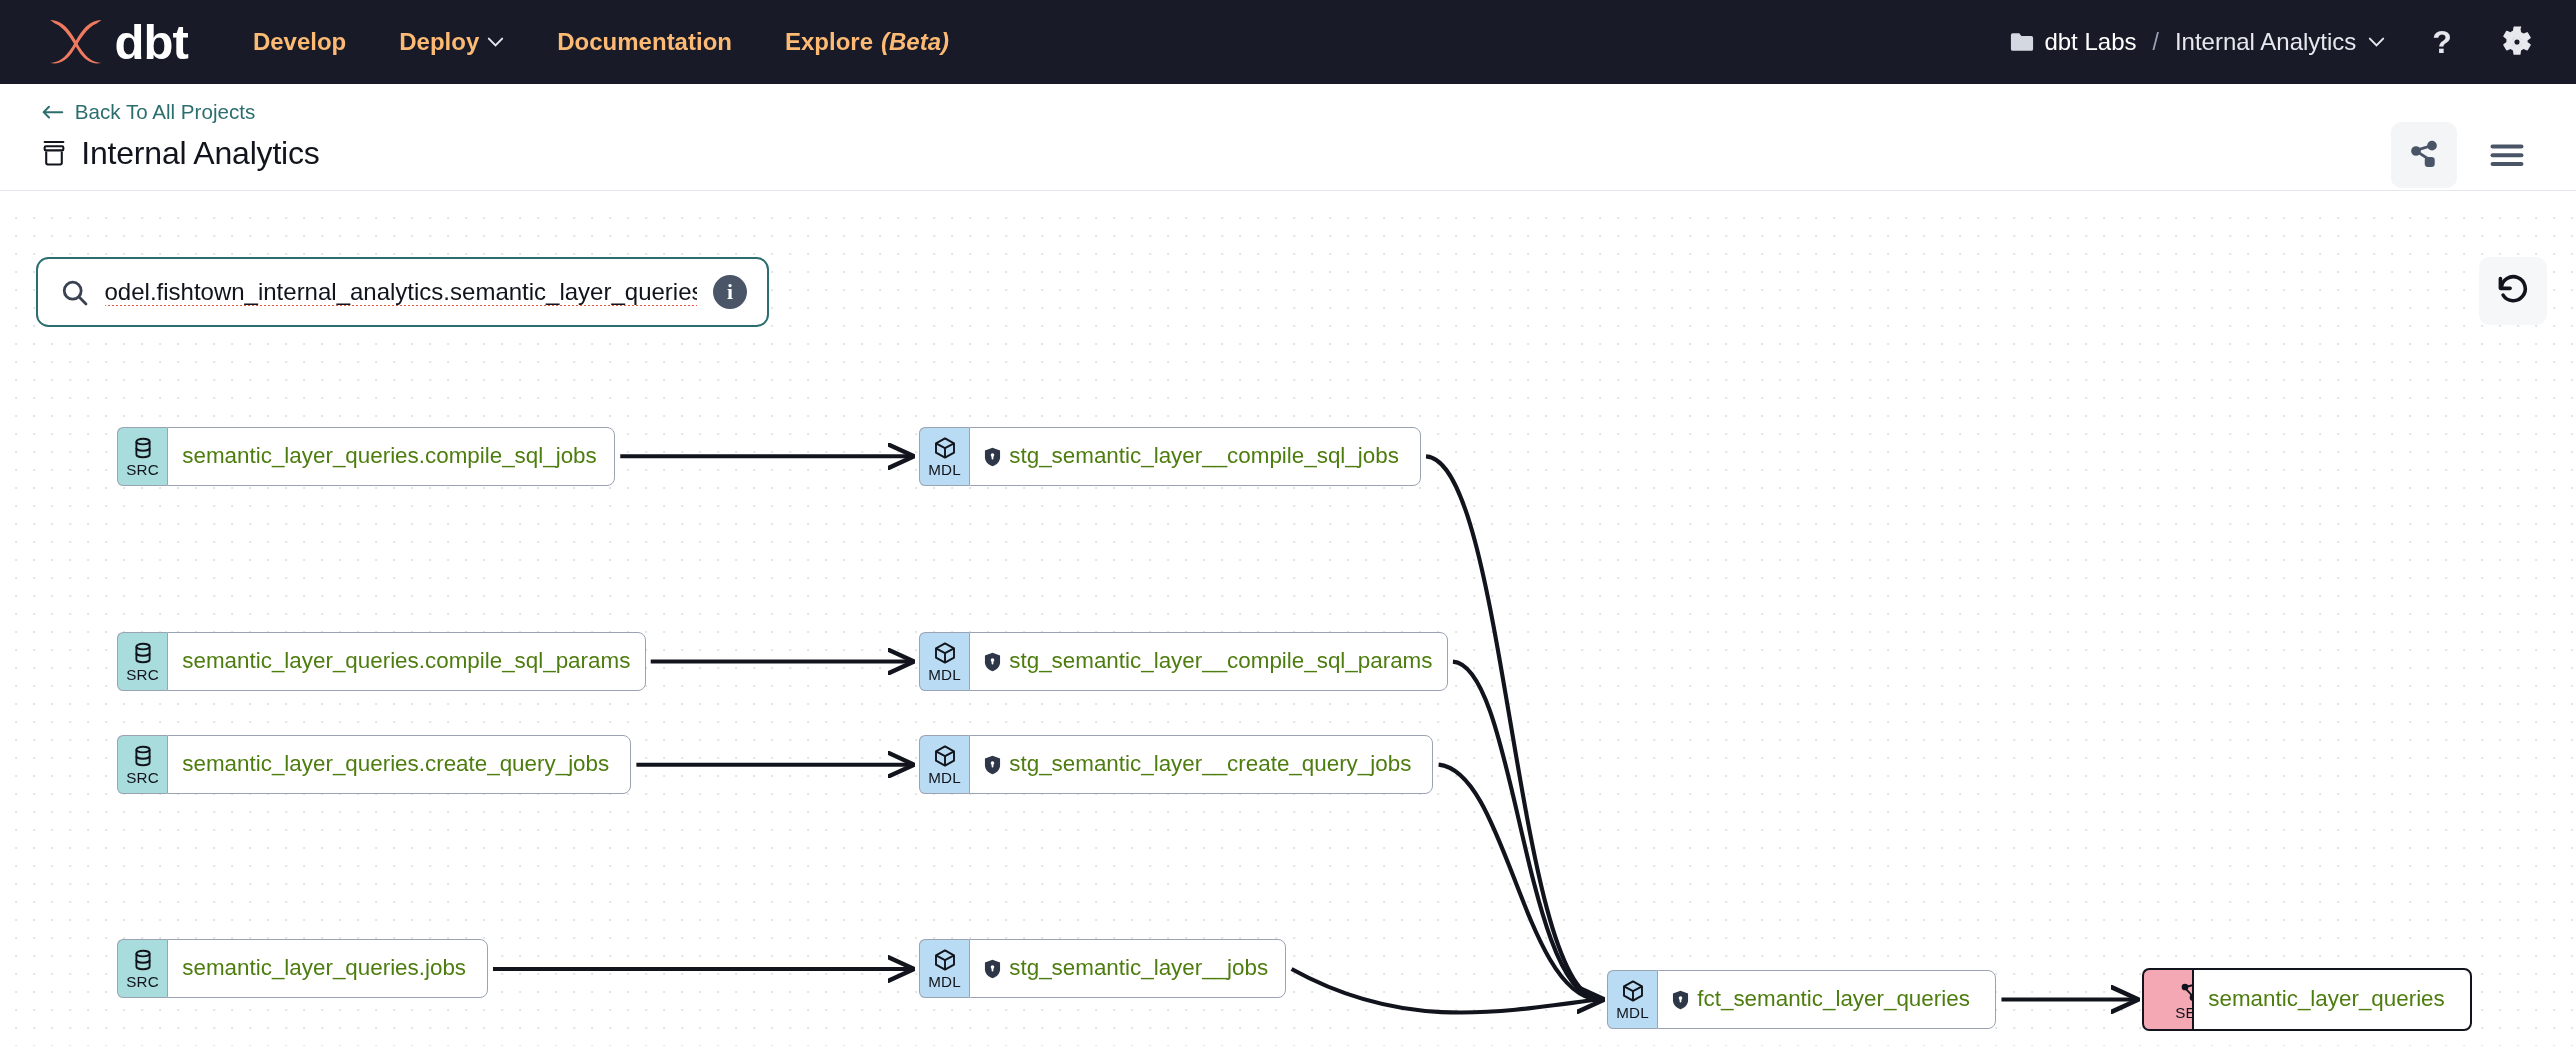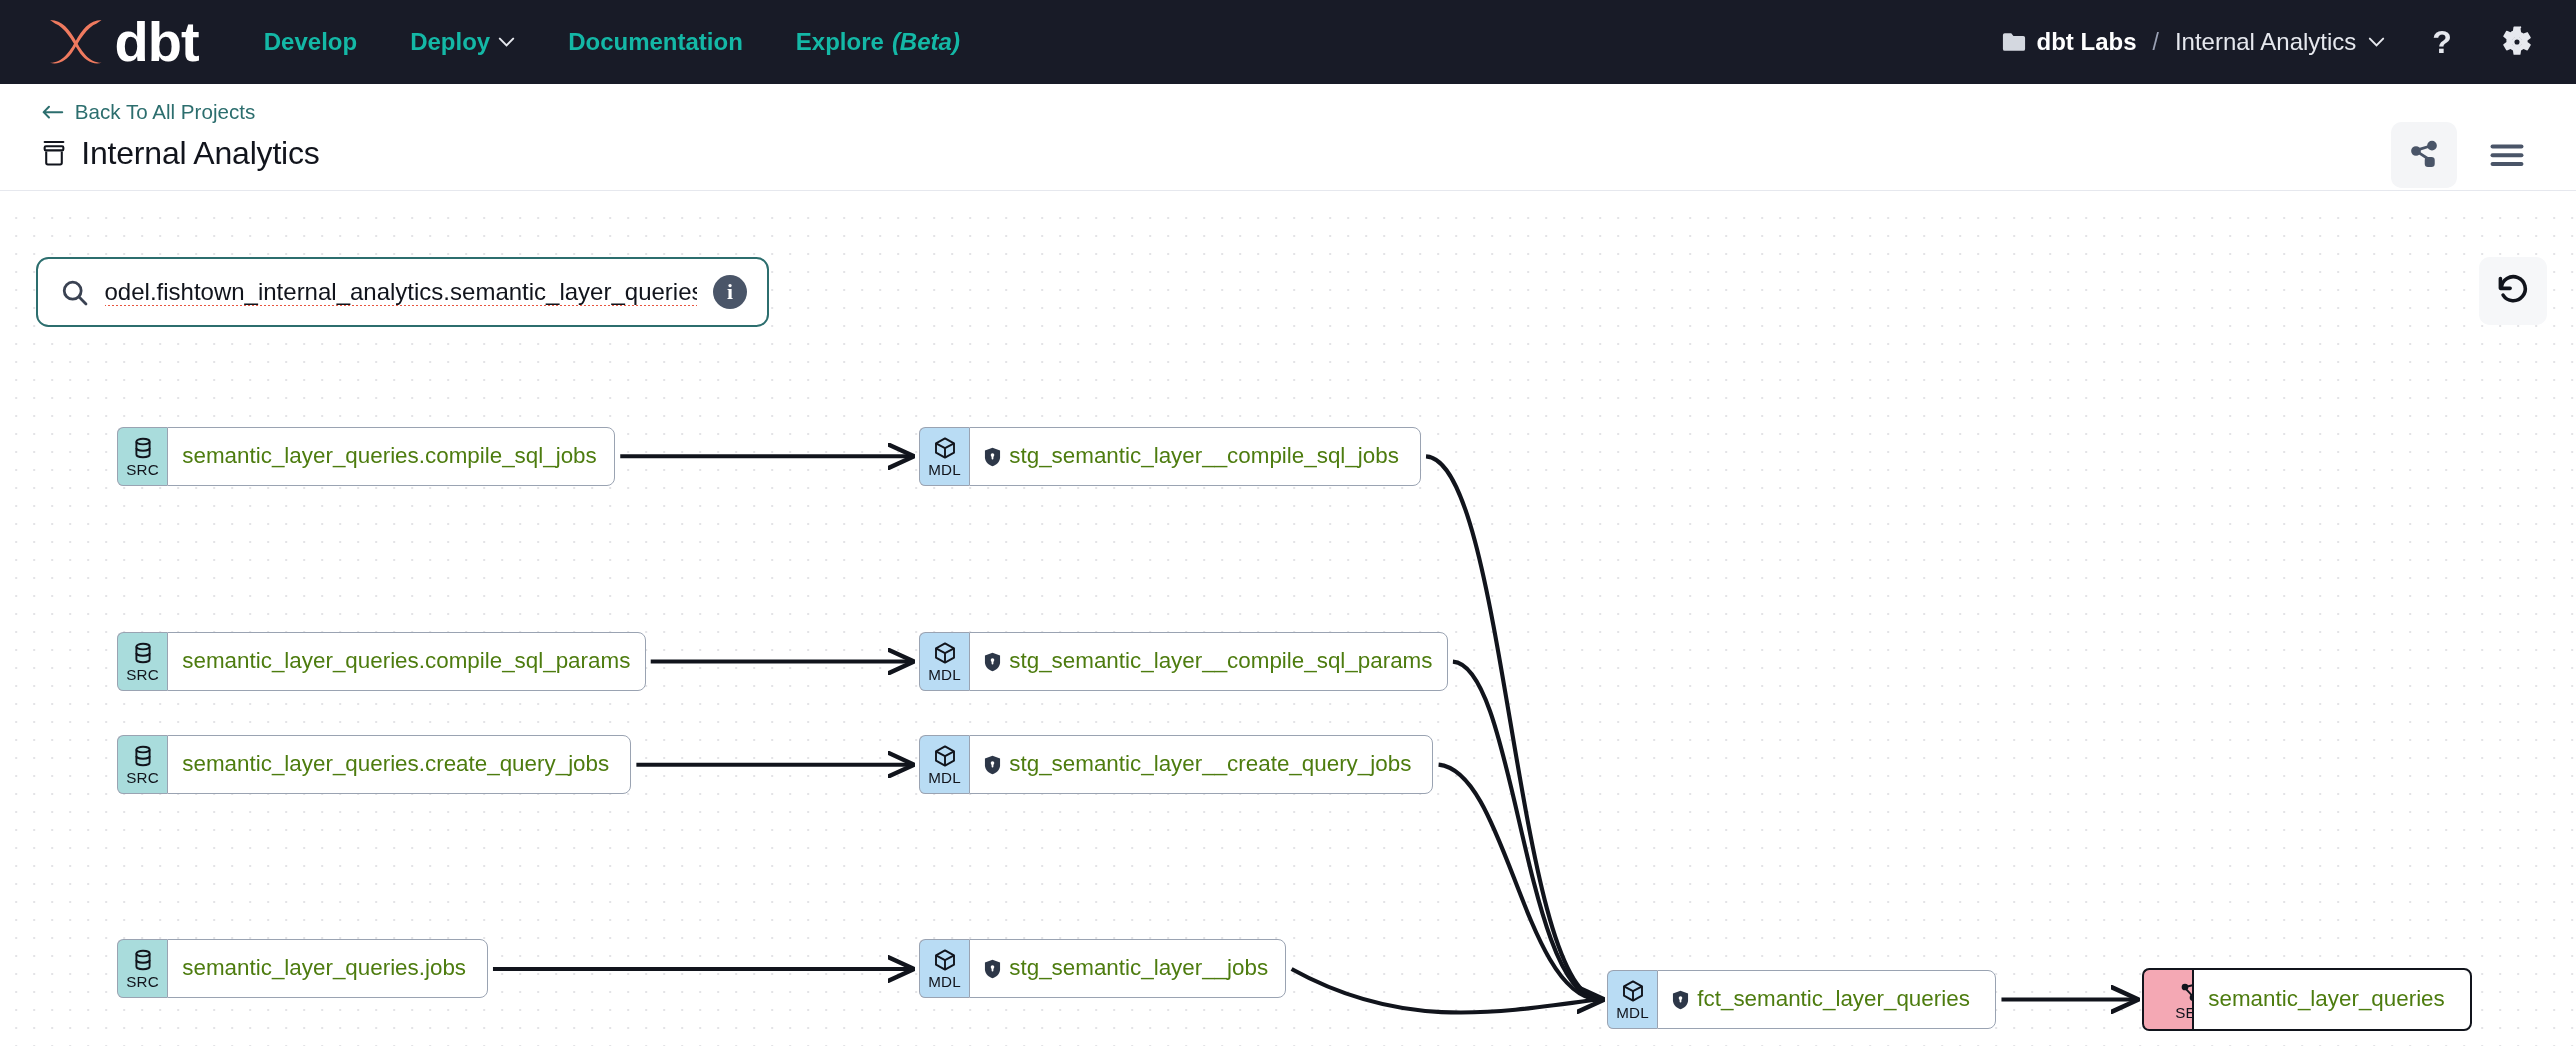--- a/index.html
+++ b/index.html
@@ -25,49 +25,49 @@
   }
   .brand {
     display: flex;
     align-items: center;
     gap: 0px;
     margin-right: 65px;
   }
   .brand-logo { width: 77px; height: 54px; display:block; }
   .brand-word {
     color: #ffffff;
-    font-size: 56px;
+    font-size: 49px;
     font-weight: 700;
     letter-spacing: -0.9px;
     line-height: 1;
     margin-left: -3.6px;
   }
   .navlinks { display: flex; align-items: center; gap: 53px; }
   .navlink {
-    color: #14b8a6;
+    color: #fdba74;
     font-size: 24px;
     font-weight: 700;
     cursor: pointer;
     display: flex;
     align-items: center;
     gap: 8px;
     white-space: nowrap;
   }
   .navlink .beta { font-style: italic; font-weight: 700; }
   .chev { width: 17px; height: 10px; display:block; }
 
   .nav-right {
     margin-left: auto;
     display: flex;
     align-items: center;
     gap: 0;
   }
   .org-crumb {
     display: flex; align-items: center; gap: 10.8px;
-    color: #ffffff; font-size: 24px; font-weight: 700;
+    color: #ffffff; font-size: 24px; font-weight: 400;
     cursor: pointer;
   }
   .folder-ico { width: 24px; height: 20px; display:block; }
   .crumb-sep { color: #9aa1b4; font-size: 23px; margin: 0 16px; font-weight: 400; }
   .proj-crumb {
     display: flex; align-items: center; gap: 11.7px;
     color: #e6e8ee; font-size: 24px; font-weight: 400;
     cursor: pointer;
   }
   .nav-icon-btn {

